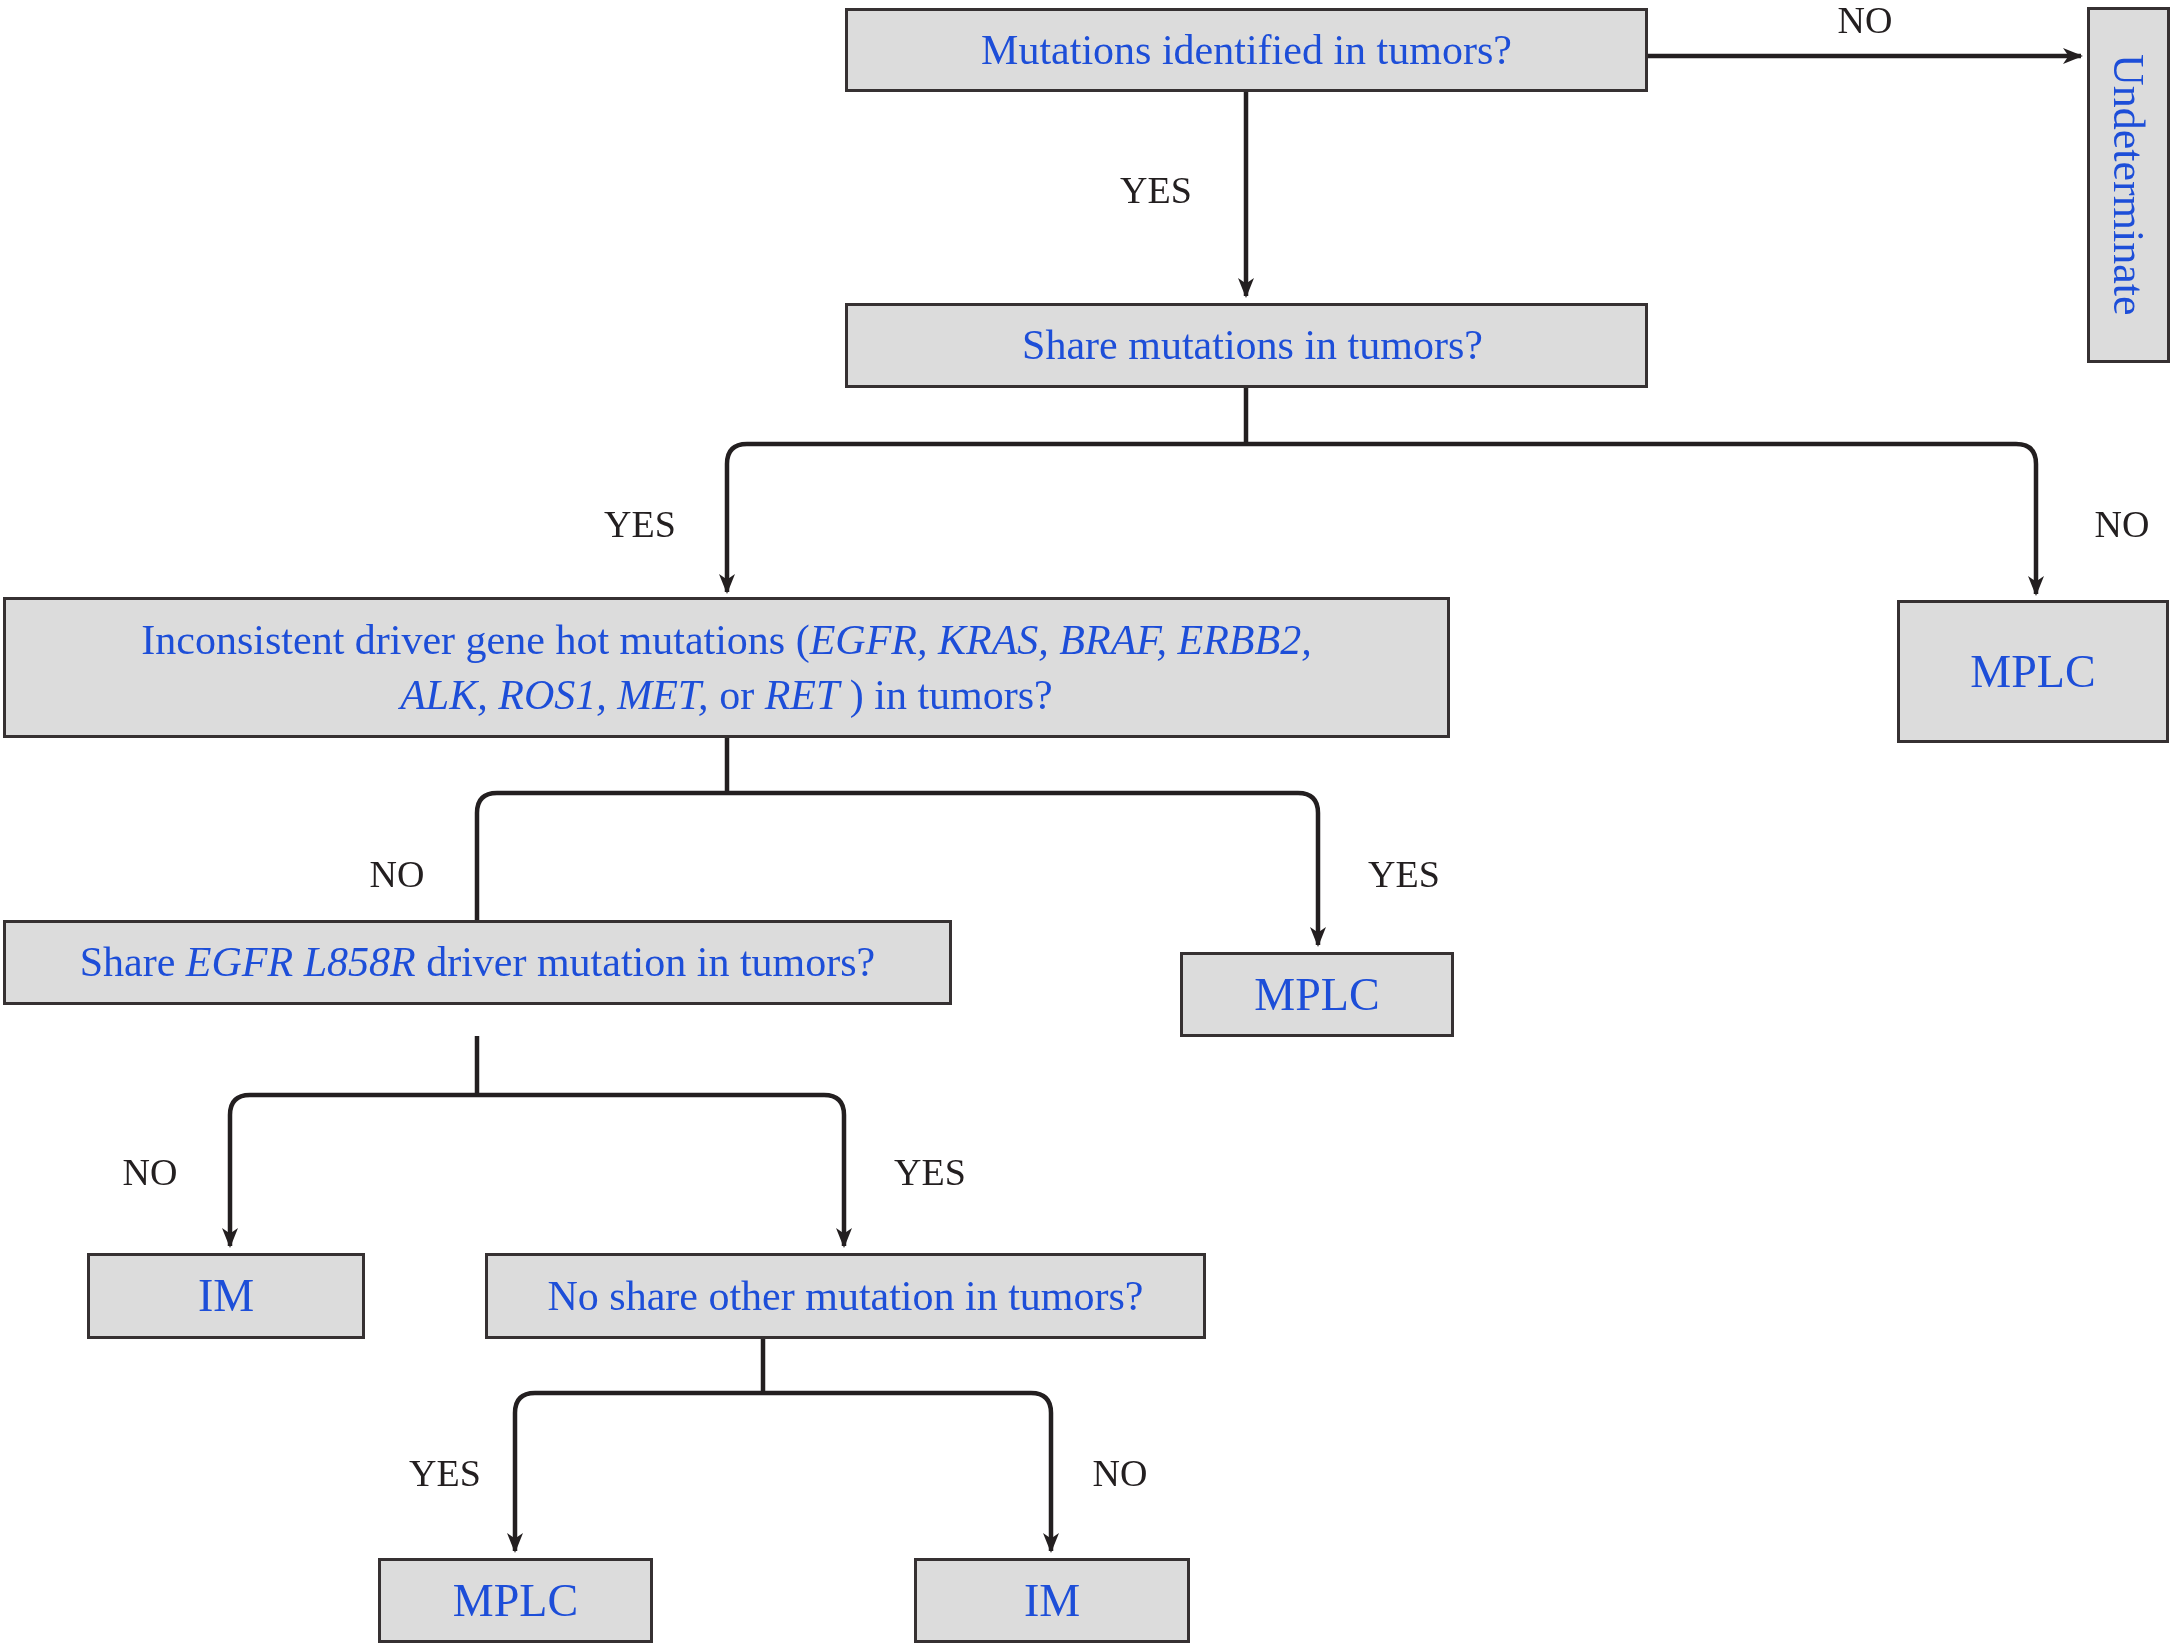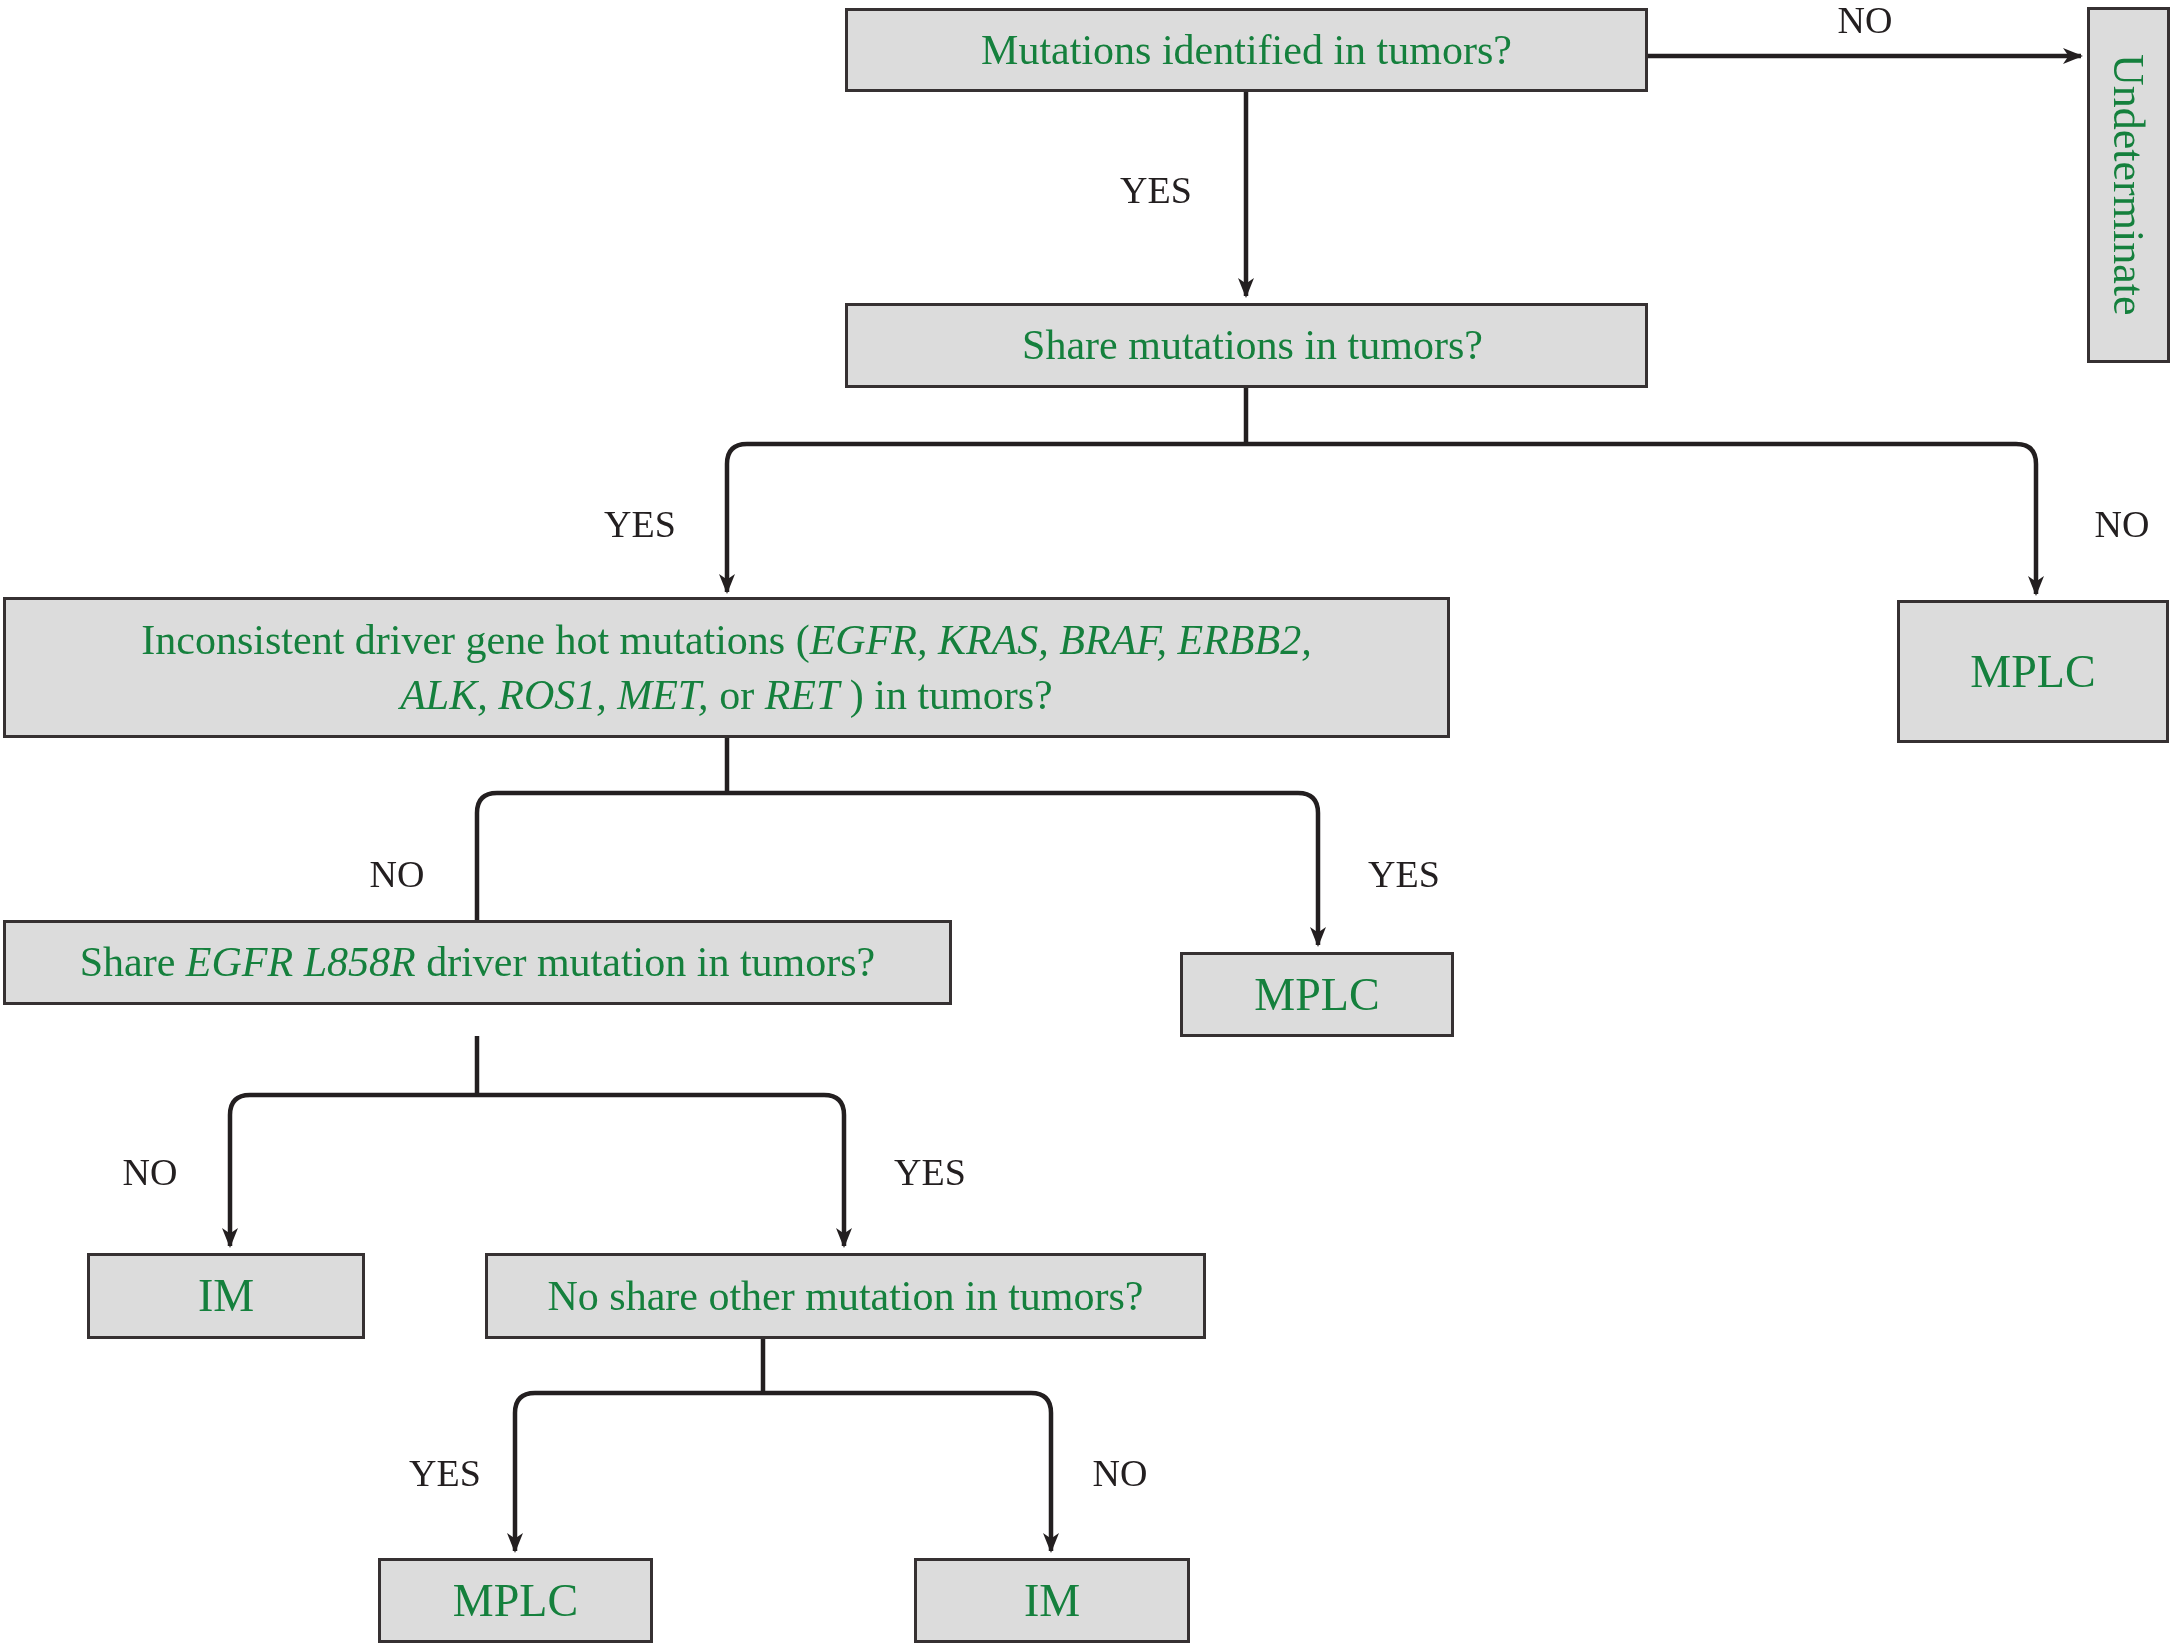--- a/index.html
+++ b/index.html
@@ -2,21 +2,21 @@
 <html><head>
 <meta charset="utf-8">
 <style>
   html,body{margin:0;padding:0;background:#ffffff;}
   body{width:2175px;height:1645px;position:relative;overflow:hidden;
        font-family:"Liberation Serif","DejaVu Serif",serif;color:#231f20;}
   .stage{position:absolute;left:0;top:0;width:2175px;height:1645px;}
   svg.wires{position:absolute;left:0;top:0;width:2175px;height:1645px;z-index:1;}
   .node{position:absolute;z-index:2;background:#dcdcdc;border:3px solid #363132;
         box-sizing:border-box;display:flex;align-items:center;justify-content:center;
-        text-align:center;font-size:42px;line-height:1.3;color:#15803d;}
+        text-align:center;font-size:42px;line-height:1.3;color:#1d4ed8;}
   .node.result{font-size:46px;}
   .node.vertical{writing-mode:vertical-rl;text-orientation:mixed;font-size:44px;}
   .it{font-style:italic;}
   .edge-label{position:absolute;z-index:3;font-size:38px;white-space:nowrap;
               transform:translate(-50%,-50%);color:#231f20;}
   .bigline{display:block;}
 </style>
 </head>
 <body>
 

